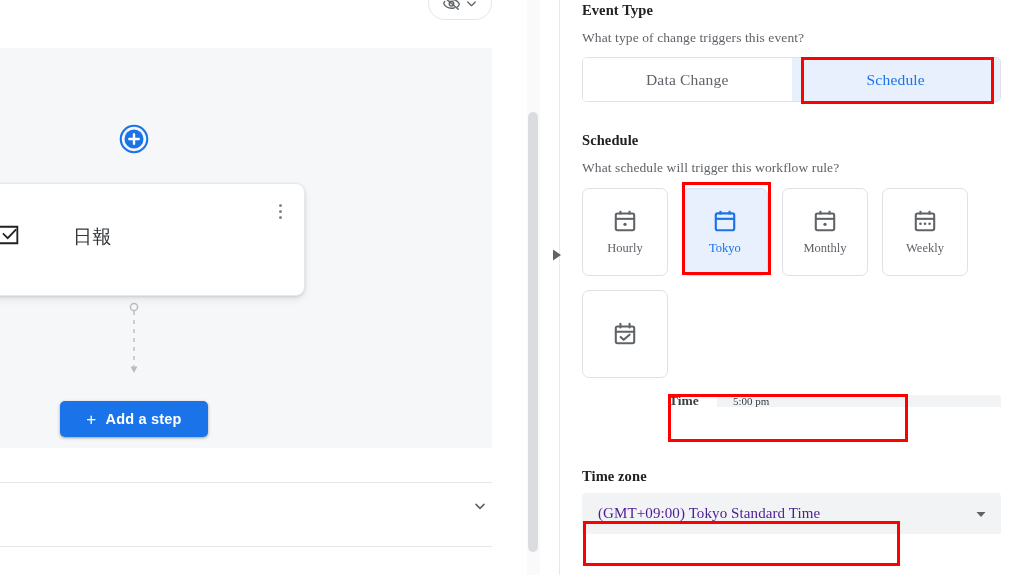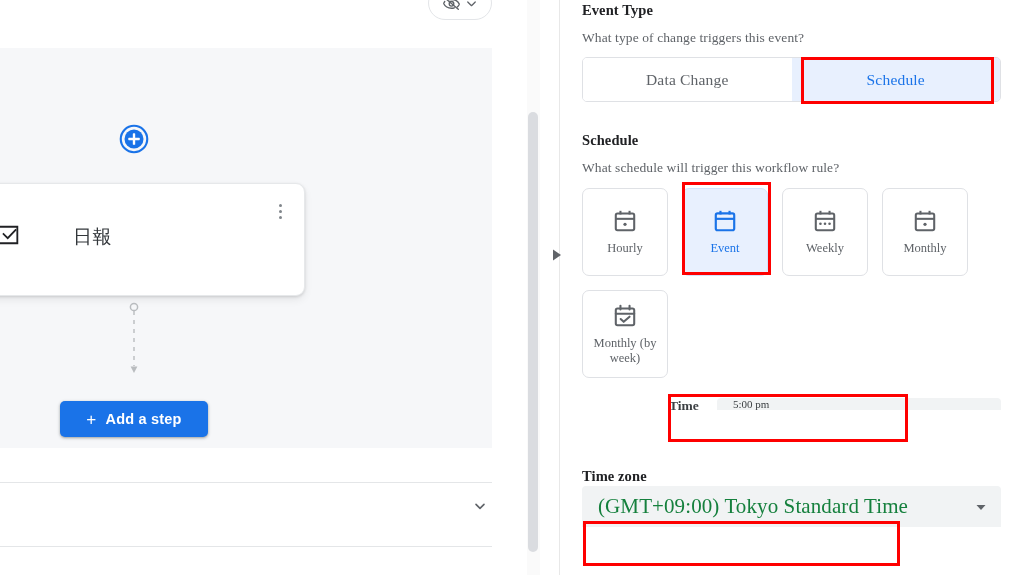--- a/index.html
+++ b/index.html
@@ -159,46 +159,46 @@
   }
   .sched-card.active { background: #e8f0fe; border-color: #d2e3fc; }
   .sched-card .cal-ico { width: 26px; height: 26px; display:block; }
   .sched-label {
     font-size: 12.5px; color: #5f6368; text-align: center; line-height: 1.18;
   }
   .sched-card.active .sched-label { color: #1a73e8; }
 
   
   #time-row {
-    position: absolute; left: 6px; top: 398px;
+    position: absolute; left: 6px; top: 380px;
     width: 419px; height: 41px;
-    display: flex; align-items: flex-start;
+    display: flex; align-items: center;
   }
   #time-spacer { width: 83px; background: #fff; }
   #time-label-cell {
     width: 52px; display: flex; align-items: center; justify-content: flex-start;
     background: #fff; font-size: 13.5px; font-weight: bold; color: #3c4043;
     padding-left: 4px;
   }
   #time-input-cell {
     flex: 1; background: #f1f3f4;
     display: flex; align-items: center; padding-left: 16px;
     font-size: 11px; color: #3c4043;
     border-radius: 4px 4px 0 0;
   }
 
   
   #tz-block { position: absolute; left: 6px; top: 468px; width: 420px; }
   #tz-select {
-    margin-top: 1px;
+    margin-top: 8px;
     width: 419px; height: 41px;
     background: #f1f3f4; border-radius: 4px 4px 0 0;
     display: flex; align-items: center;
     padding: 0 14px 0 16px;
-    font-size: 21px; color: #15803d;
+    font-size: 15px; color: #4c1d95;
     cursor: pointer;
   }
   #tz-value { flex: 1; letter-spacing: .1px; }
   .caret-svg { width: 12px; height: 12px; display:block; }
 
   
   .hl {
     position: absolute; border: 3px solid #fe0000; pointer-events: none;
     box-sizing: border-box;
   }
@@ -331,63 +331,61 @@
 
         <div class="sched-card active">
           <span>
             <svg class="cal-ico" viewBox="0 0 24 24" fill="none" stroke="#1a73e8" stroke-width="2">
               <rect x="3.5" y="5" width="17" height="15.5" rx="1.6"></rect>
               <line x1="3.5" y1="10" x2="20.5" y2="10"></line>
               <line x1="7.8" y1="2.6" x2="7.8" y2="6"></line>
               <line x1="16.2" y1="2.6" x2="16.2" y2="6"></line>
             </svg>
           </span>
-          <span class="sched-label">Event</span>
+          <span class="sched-label">Tokyo</span>
+        </div>
+
+        <div class="sched-card">
+          <span>
+            <svg class="cal-ico" viewBox="0 0 24 24" fill="none" stroke="#5f6368" stroke-width="1.9">
+              <rect x="3.5" y="5" width="17" height="15.5" rx="1.6"></rect>
+              <line x1="3.5" y1="10" x2="20.5" y2="10"></line>
+              <line x1="7.8" y1="2.6" x2="7.8" y2="6"></line>
+              <line x1="16.2" y1="2.6" x2="16.2" y2="6"></line>
+              <circle cx="12" cy="15" r="1.5" fill="#5f6368" stroke="none"></circle>
+            </svg>
+          </span>
+          <span class="sched-label">Monthly</span>
         </div>
 
         <div class="sched-card">
           <span>
             <svg class="cal-ico" viewBox="0 0 24 24" fill="none" stroke="#5f6368" stroke-width="1.9">
               <rect x="3.5" y="5" width="17" height="15.5" rx="1.6"></rect>
               <line x1="3.5" y1="10" x2="20.5" y2="10"></line>
               <line x1="7.8" y1="2.6" x2="7.8" y2="6"></line>
               <line x1="16.2" y1="2.6" x2="16.2" y2="6"></line>
               <circle cx="7.8" cy="14.6" r="1.2" fill="#5f6368" stroke="none"></circle>
               <circle cx="12" cy="14.6" r="1.2" fill="#5f6368" stroke="none"></circle>
               <circle cx="16.2" cy="14.6" r="1.2" fill="#5f6368" stroke="none"></circle>
             </svg>
           </span>
           <span class="sched-label">Weekly</span>
         </div>
 
         <div class="sched-card">
           <span>
-            <svg class="cal-ico" viewBox="0 0 24 24" fill="none" stroke="#5f6368" stroke-width="1.9">
-              <rect x="3.5" y="5" width="17" height="15.5" rx="1.6"></rect>
-              <line x1="3.5" y1="10" x2="20.5" y2="10"></line>
-              <line x1="7.8" y1="2.6" x2="7.8" y2="6"></line>
-              <line x1="16.2" y1="2.6" x2="16.2" y2="6"></line>
-              <circle cx="12" cy="15" r="1.5" fill="#5f6368" stroke="none"></circle>
-            </svg>
-          </span>
-          <span class="sched-label">Monthly</span>
-        </div>
-
-        <div class="sched-card">
-          <span>
             <svg class="cal-ico" viewBox="0 0 24 24" fill="none" stroke="#5f6368" stroke-width="1.9" stroke-linecap="round" stroke-linejoin="round">
               <rect x="3.5" y="5" width="17" height="15.5" rx="1.6"></rect>
               <line x1="3.5" y1="10" x2="20.5" y2="10"></line>
               <line x1="7.8" y1="2.6" x2="7.8" y2="6"></line>
               <line x1="16.2" y1="2.6" x2="16.2" y2="6"></line>
               <polyline points="8,14.8 10.8,17.4 16.2,12.6"></polyline>
             </svg>
           </span>
-          <span class="sched-label">Monthly
-(by week)</span>
         </div>
 
       </div>
     </div>
 
     <div id="time-row">
       <div id="time-spacer"></div>
       <div id="time-label-cell">Time</div>
       <div id="time-input-cell">
         <span>5:00 pm</span>

